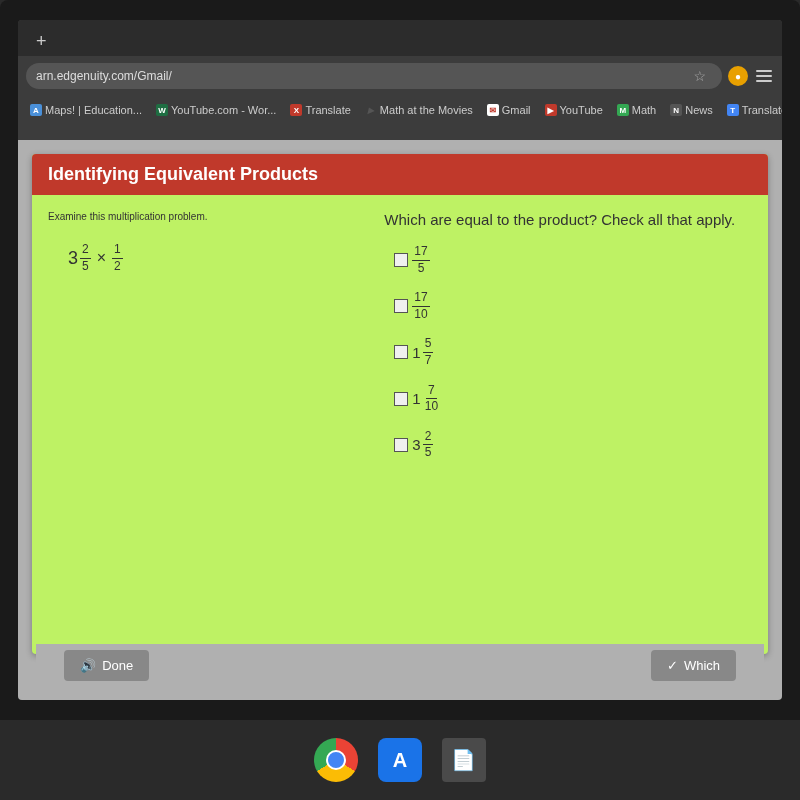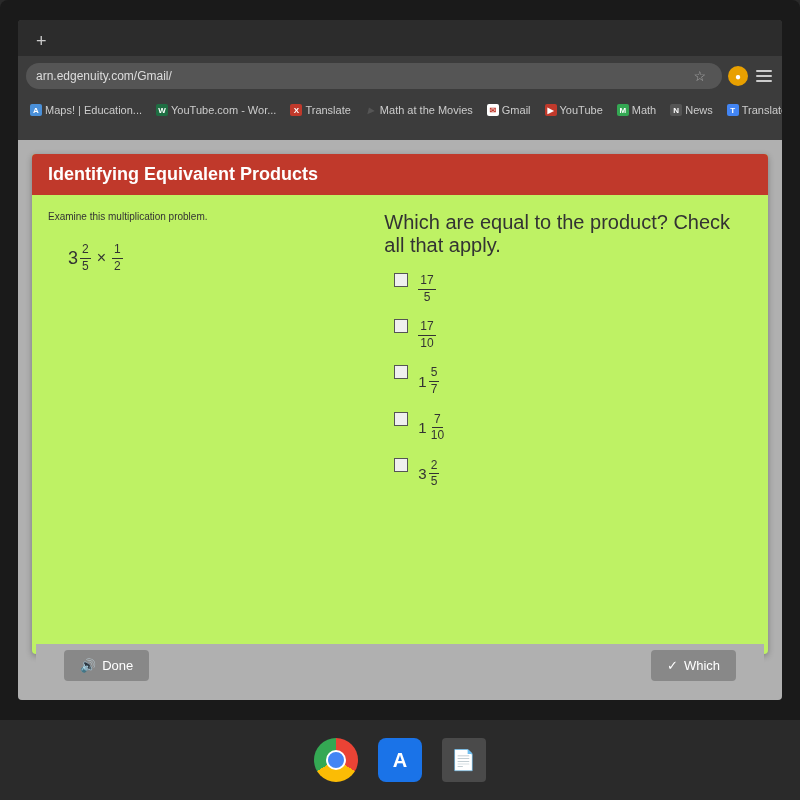--- a/index.html
+++ b/index.html
@@ -203,21 +203,21 @@
       padding-left: 10px;
     }
 
     .examine-text {
       font-size: 10px;
       color: #333;
       margin-bottom: 20px;
     }
 
     .which-text {
-      font-size: 20px;
+      font-size: 15px;
       color: #333;
       margin-bottom: 16px;
     }
 
     
     .math-expr {
       font-size: 18px;
       color: #333;
       display: flex;
       align-items: center;
@@ -261,21 +261,22 @@
 
     
     .answer-choices {
       display: flex;
       flex-direction: column;
       gap: 14px;
     }
 
     .choice-row {
       display: flex;
-      gap: 10px;
+      align-items: center;
+      gap: 4px;
       cursor: pointer;
       padding-left: 10px;
     }
 
     .checkbox {
       width: 14px;
       height: 14px;
       border: 1.5px solid #555;
       background: #f0f0f0;
       flex-shrink: 0;

